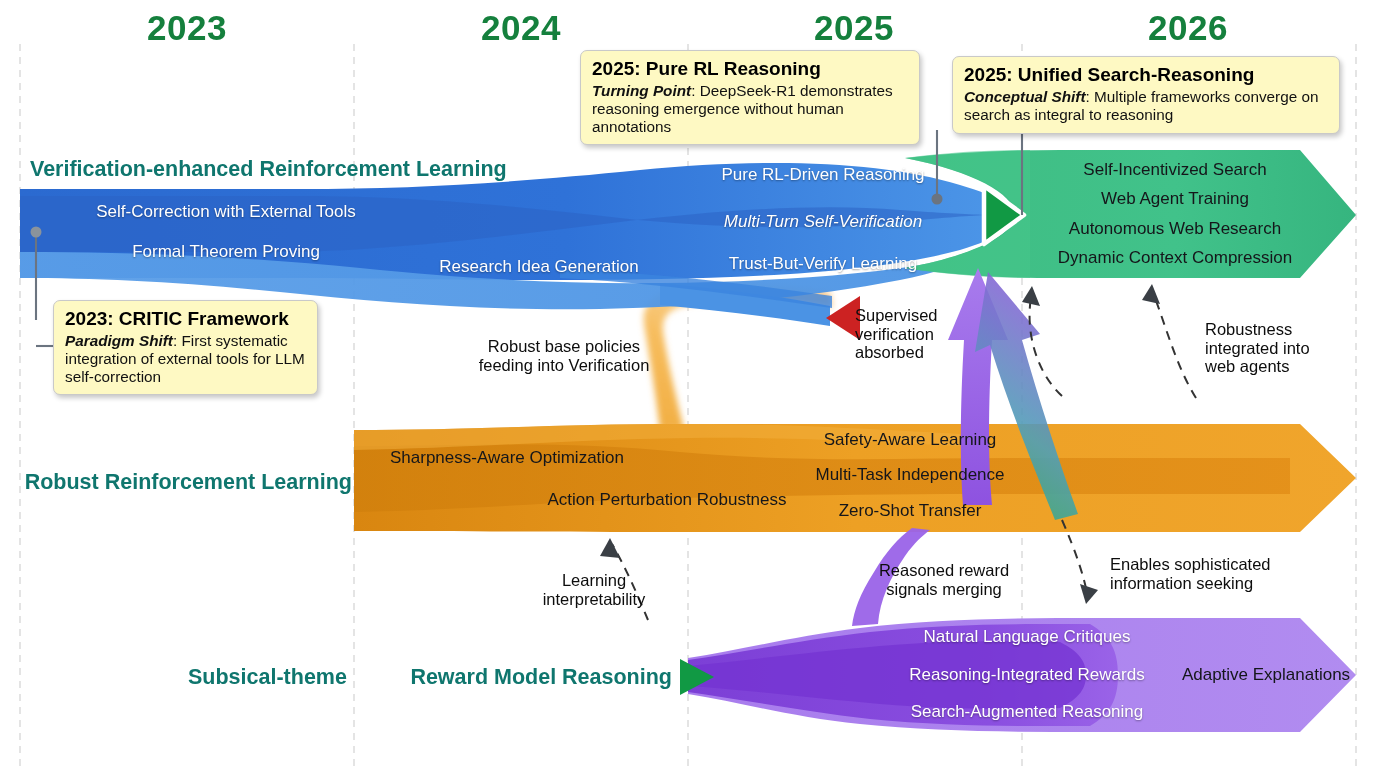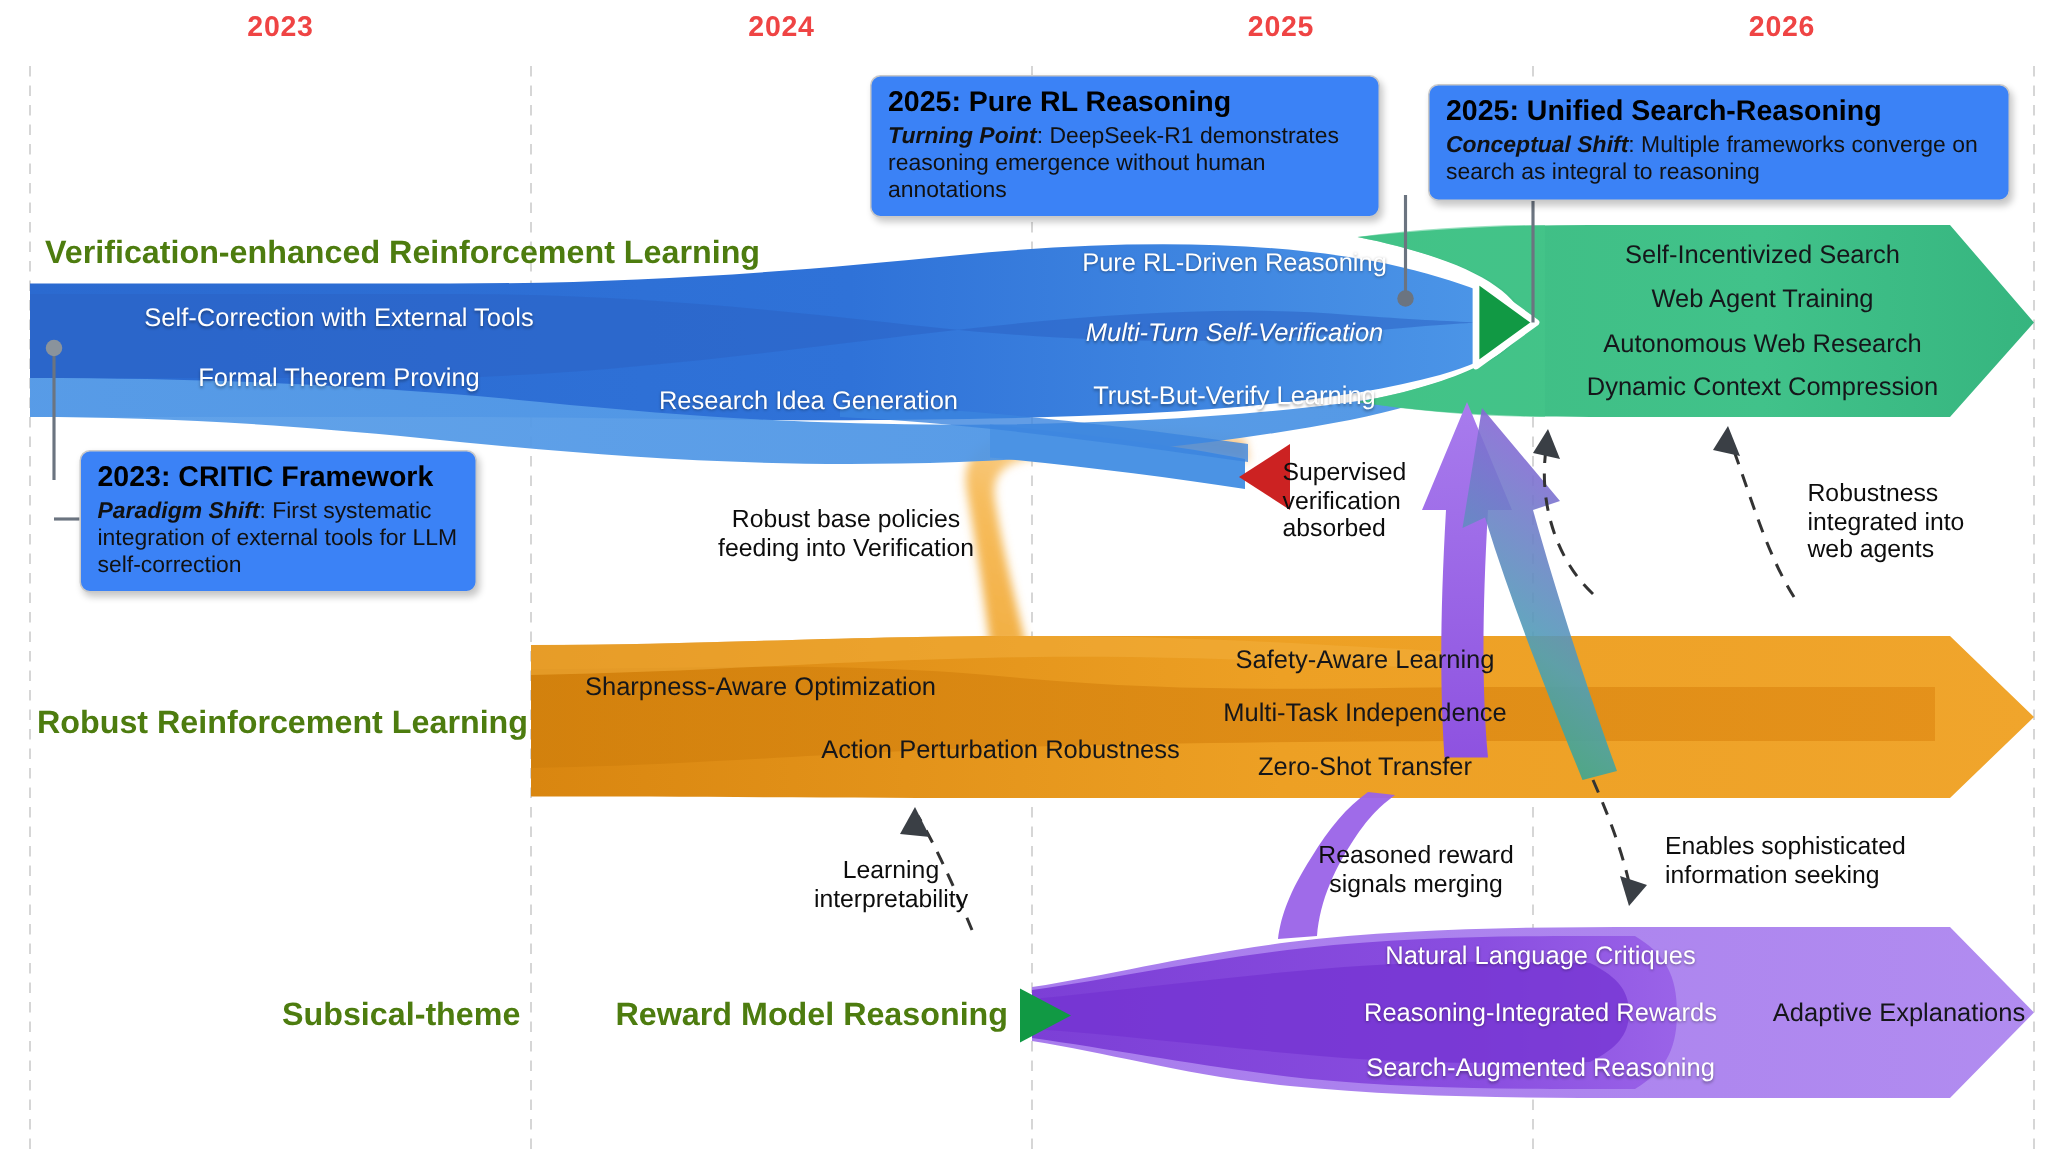--- a/index.html
+++ b/index.html
@@ -20,32 +20,32 @@
   }
   #stage svg.layer {
     position: absolute;
     left: 0;
     top: 0;
     width: 1376px;
     height: 768px;
   }
   .yr-label {
     position: absolute;
-    font-size: 19px;
+    font-size: 35px;
     font-weight: bold;
-    color: #ef4444;
+    color: #15803d;
     letter-spacing: 0.5px;
     transform: translateX(-50%);
     white-space: nowrap;
   }
   .theme-label {
     position: absolute;
     font-size: 21.5px;
     font-weight: bold;
-    color: #4d7c0f;
+    color: #0f766e;
     white-space: nowrap;
     transform: translateY(-50%);
   }
   .theme-label.right {
     transform: translate(-100%, -50%);
   }
   .band-text {
     position: absolute;
     font-size: 17px;
     white-space: nowrap;
@@ -68,21 +68,21 @@
     white-space: pre-line;
     text-align: center;
     transform: translate(-50%, -50%);
   }
   .annot.left-al {
     text-align: left;
     transform: translate(0, -50%);
   }
   .callout {
     position: absolute;
-    background: #3b82f6;
+    background: #fef9c3;
     border: 1px solid #c9c9c9;
     border-radius: 7px;
     box-shadow: 2px 3px 5px rgba(0,0,0,0.22);
     padding: 7px 11px 9px 11px;
     box-sizing: border-box;
   }
   .callout .c-title {
     font-size: 19px;
     font-weight: bold;
     color: #000000;

